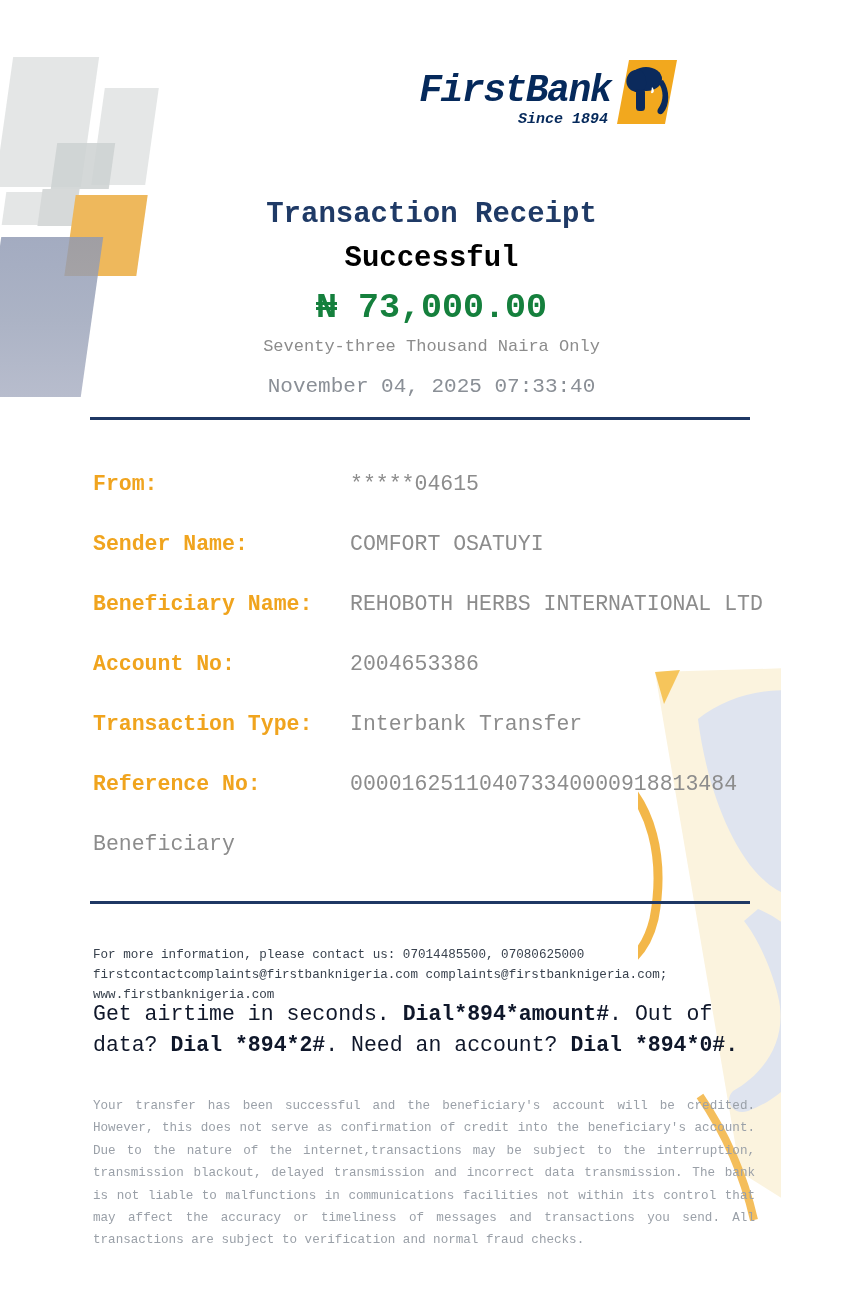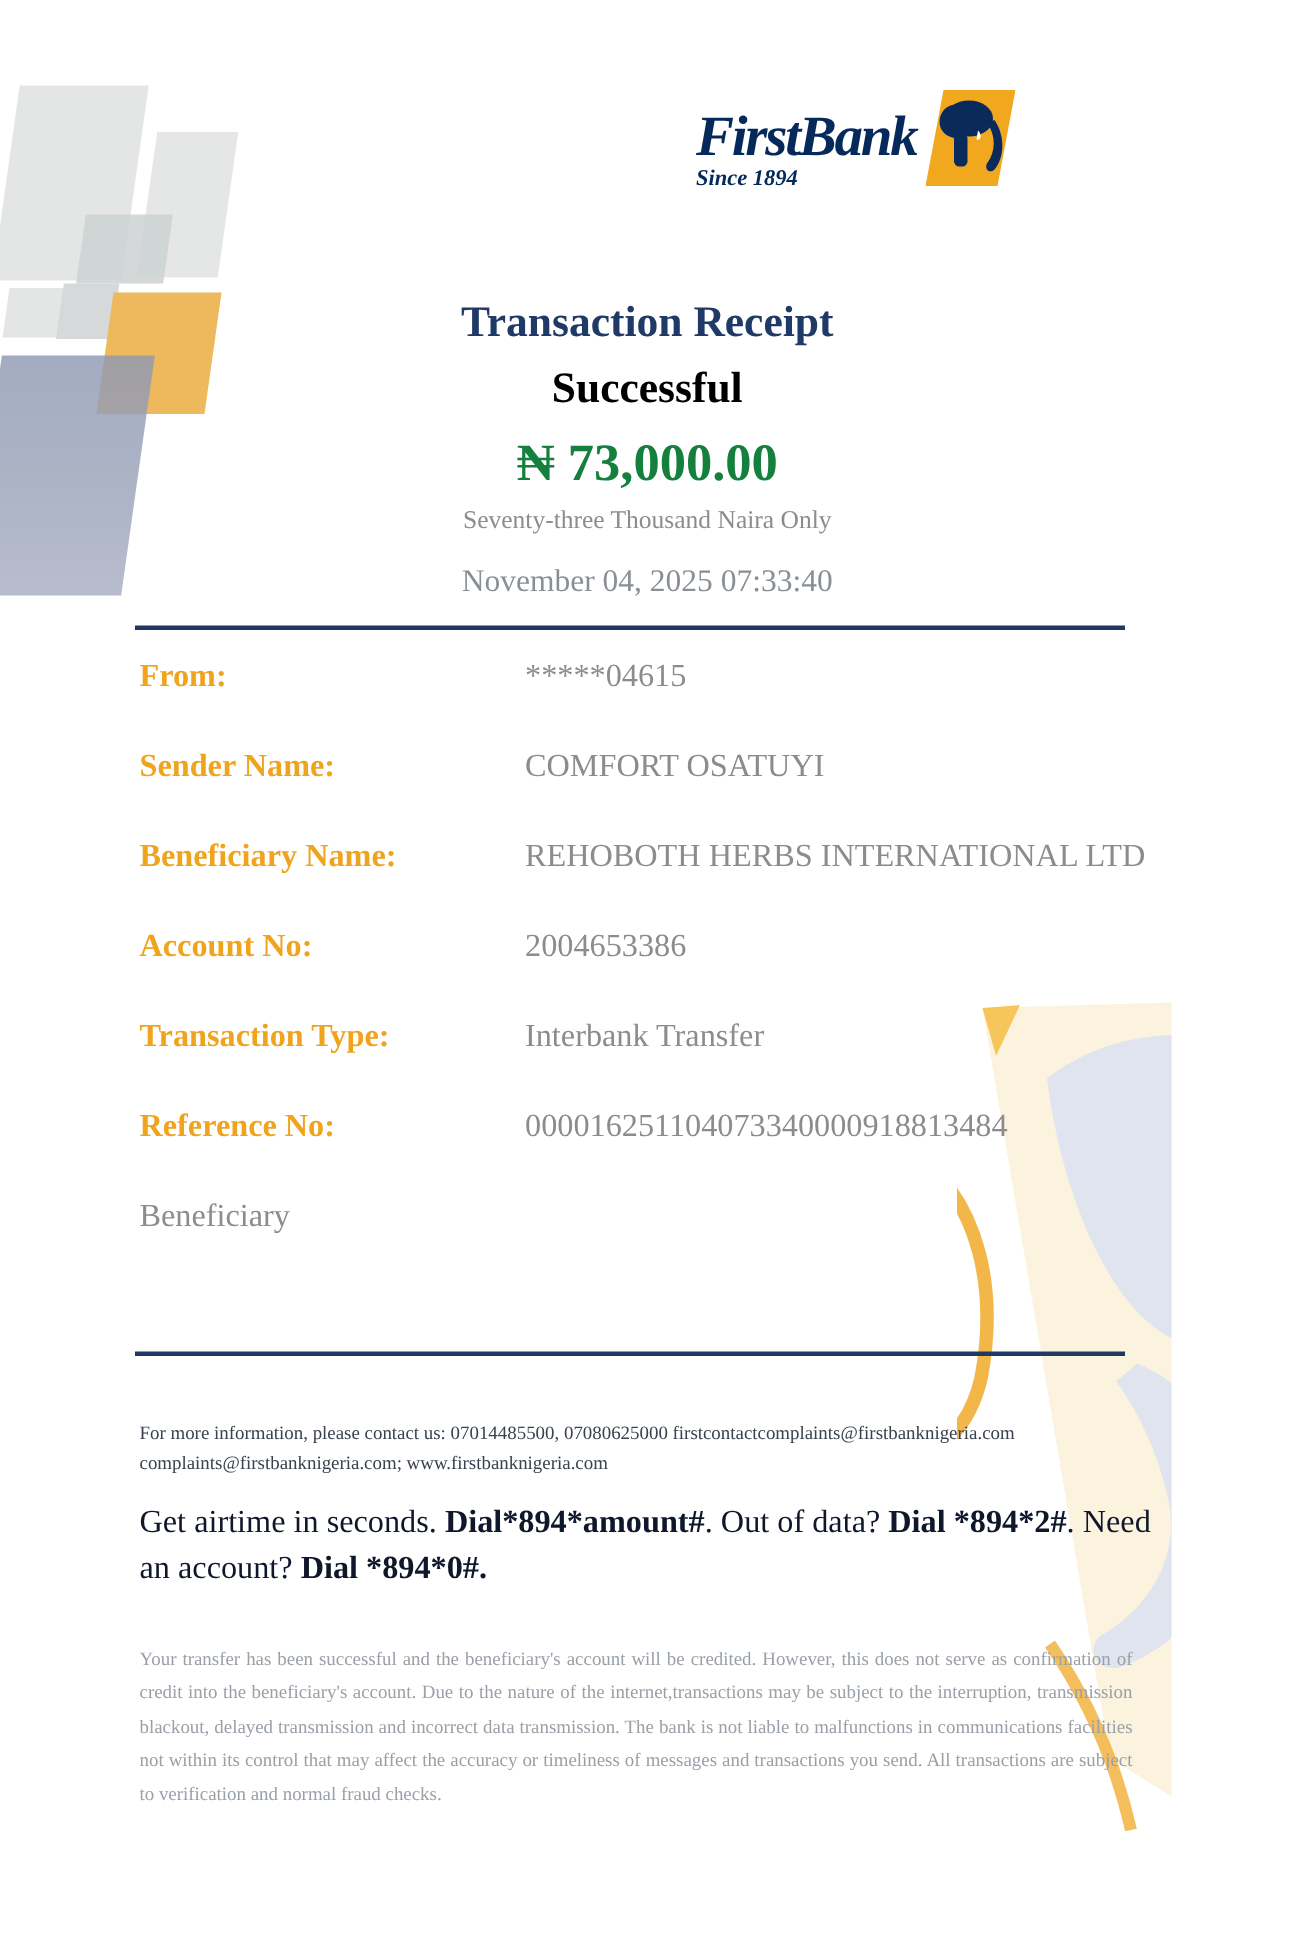--- a/index.html
+++ b/index.html
@@ -1,50 +1,50 @@
 <!DOCTYPE html>
 <html><head>
 <meta charset="utf-8">
 <style>
   html,body { margin:0; padding:0; background:#ffffff; }
   .page {
     position:relative; width:781px; height:1300px; background:#ffffff;
-    overflow:hidden; font-family:Liberation Serif, serif;
+    overflow:hidden; font-family:Liberation Mono, monospace;
   }
   
   .decor { position:absolute; transform:skewX(-8deg); pointer-events:none; }
   .d1 { left:4px;  top:57px;  width:86px;  height:130px; background:#e3e5e5; opacity:.95; }
   .d2 { left:98px; top:88px;  width:54px;  height:97px;  background:#e1e3e3; opacity:.85; }
   .d3 { left:54px; top:143px; width:58px;  height:46px;  background:#cdd1d1; opacity:.85; }
   .d4 { left:4px;  top:192px; width:54px;  height:33px;  background:#e4e6e6; }
   .d5 { left:40px; top:189px; width:37px;  height:37px;  background:#d6d9d9; }
   .d6 { left:70px; top:195px; width:72px;  height:81px;  background:#eeb85c; }
   .d7 { left:-10px; top:237px; width:102px; height:160px;
         background:linear-gradient(180deg,#8f99b3 0%,#99a2b8 50%,#a8aec2 100%); opacity:.82; }
   
   .watermark { position:absolute; left:638px; top:664px; pointer-events:none; }
   
   .logo { position:absolute; top:60px; right:104px; display:flex; align-items:flex-start; }
   .logo-text { margin-top:12px; color:#05295b; }
   .logo-name { font-size:38px; font-weight:bold; font-style:italic; letter-spacing:-1.5px; line-height:1; }
-  .logo-tagline { font-size:15px; font-weight:bold; font-style:italic; text-align:left; margin-top:1px; padding-right:3px; }
+  .logo-tagline { font-size:15px; font-weight:bold; font-style:italic; text-align:right; margin-top:1px; padding-right:3px; }
   .logo-mark { margin-left:6px; }
   
   .hero { position:absolute; left:0; top:200px; width:863px; text-align:center; }
   .r-title  { font-size:29px; font-weight:bold; color:#1f3a66; line-height:30px; }
   .r-status { font-size:29px; font-weight:bold; color:#000000; line-height:30px; margin-top:14px; }
   .r-amount { font-size:35px; font-weight:bold; color:#15803d; line-height:35px; margin-top:17px; }
   .r-words  { font-size:17px; color:#8c8c8c; line-height:18px; margin-top:12px; }
   .r-date   { font-size:21px; color:#8a8f96; line-height:22px; margin-top:20px; }
   
   .divider { position:absolute; left:90px; width:660px; height:3px; background:#1f3864; }
   .div-top { top:417px; } .div-bottom { top:901px; }
   
   .details { position:absolute; left:93px; top:437px; width:760px; }
-  .detail-row { display:flex; height:60px; align-items:flex-start; }
+  .detail-row { display:flex; height:60px; align-items:flex-end; }
   .detail-label { width:257px; flex:0 0 257px; font-size:21.5px; font-weight:bold; color:#f0a41e; line-height:26px; }
   .detail-value { font-size:21.5px; color:#8c8c8c; line-height:26px; white-space:nowrap; }
   
   .contact { position:absolute; left:93px; top:945px; width:664px; font-size:12.6px; color:#39424e; line-height:1.6; }
   .airtime { position:absolute; left:93px; top:999px; width:678px; font-size:21.5px; color:#0f172a; line-height:1.45; }
   .airtime b { font-weight:bold; }
   .disclaimer { position:absolute; left:93px; top:1095px; width:662px; font-size:12.6px; color:#9aa0a8;
                 line-height:1.78; text-align:justify; }
 </style>
 </head>

